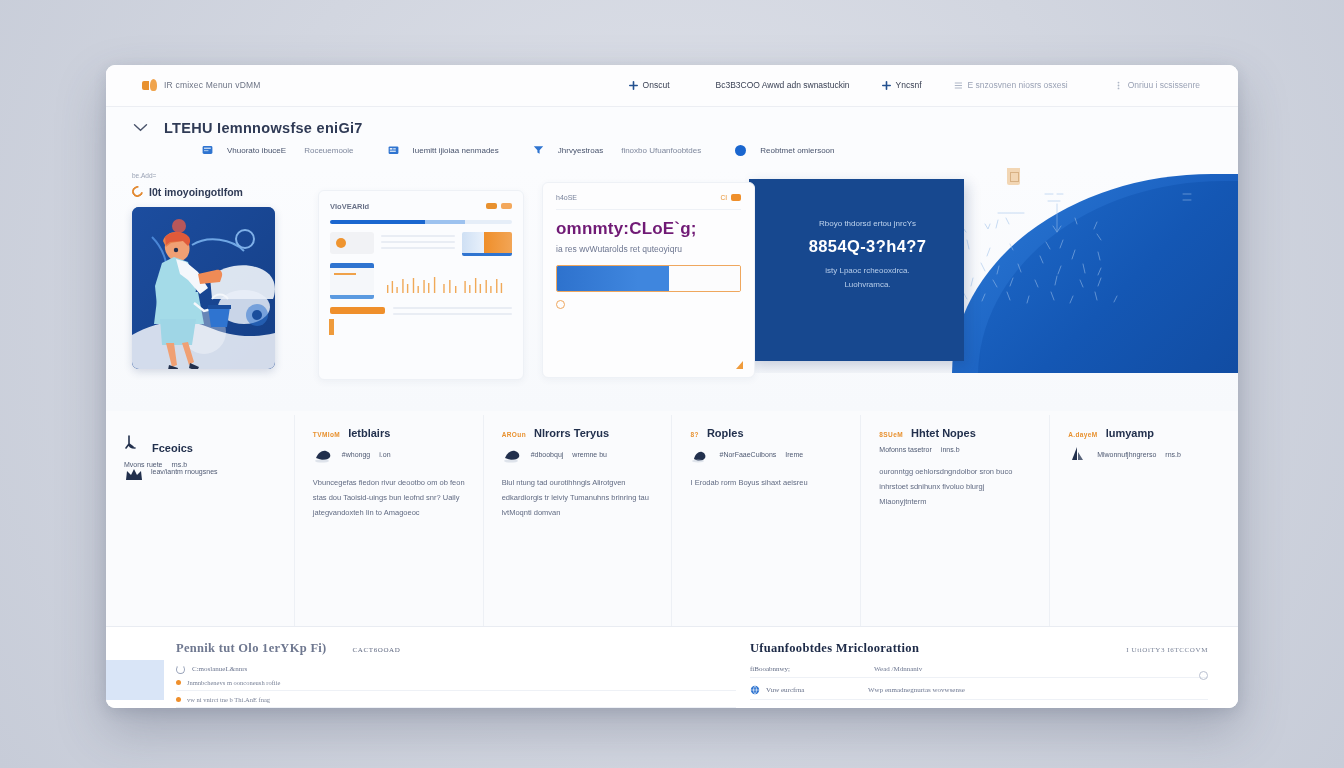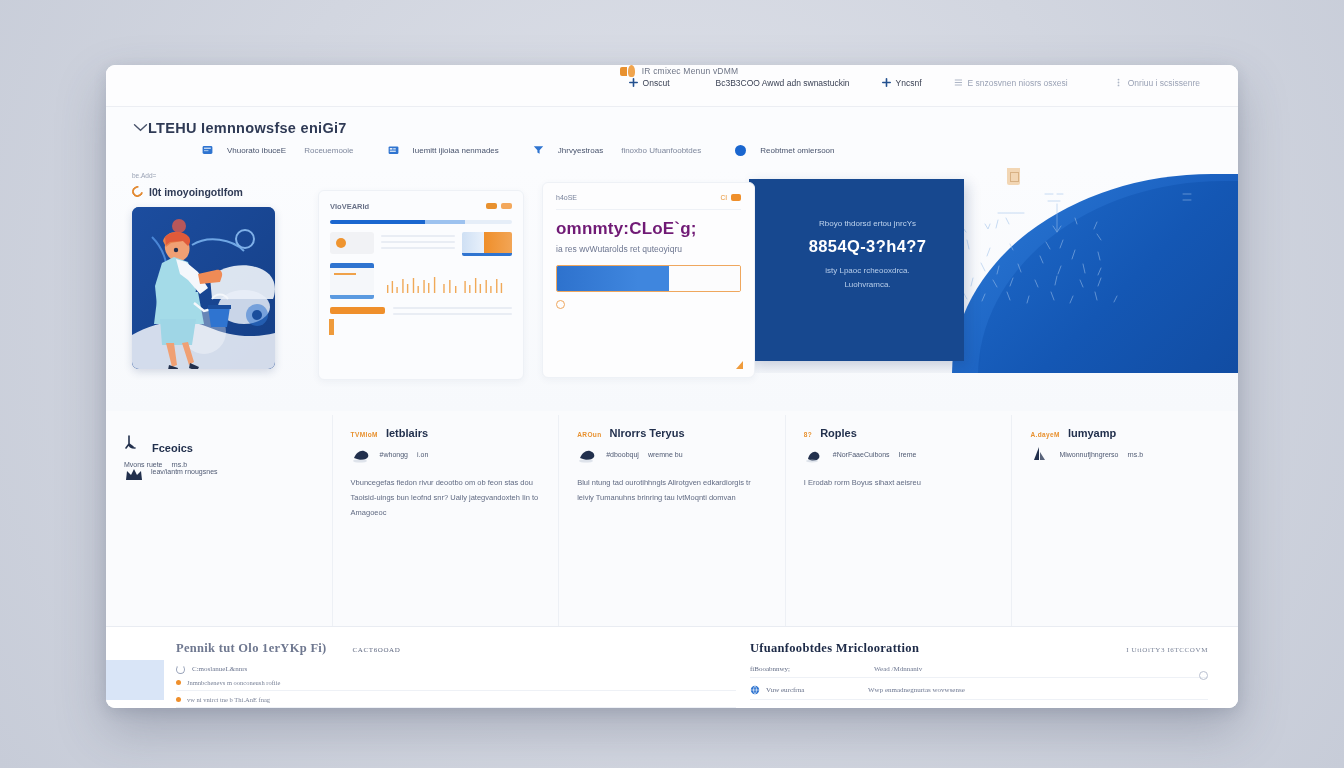--- a/index.html
+++ b/index.html
@@ -31,21 +31,20 @@
 
   
   .topbar {
     height: 42px;
     background: #fdfdfe;
     display: flex;
     align-items: center;
     padding: 0 22px 0 36px;
     border-bottom: 1px solid #eceef3;
     position: relative;
-    flex-direction: column;
   }
   .brand { display: flex; align-items: center; gap: 7px; }
   .brand-mark {
     width: 15px; height: 13px;
     position: relative;
     flex: none;
   }
   .brand-mark::before {
     content: "";
     position: absolute; left: 0; top: 2px;
@@ -87,20 +86,21 @@
   }
   .topnav-item.muted { color: #9aa2b5; }
   .topnav-item.wide { padding-right: 30px; }
   .nav-ico { width: 9px; height: 9px; flex: none; }
   .nav-ico svg { display: block; width: 9px; height: 9px; }
 
   
   .sect-head {
     display: flex;
     align-items: center;
+    gap: 16px;
     padding: 13px 36px 0 26px;
     background: #fbfcfe;
   }
   .chev {
     width: 16px; height: 16px; flex: none;
     display: flex; align-items: center; justify-content: center;
     color: #4d5costume;
   }
   .chev svg { width: 15px; height: 9px; display: block; }
   .sect-title {
@@ -788,20 +788,31 @@
               <path d="M4 13c1-5 5-8 8-7 3 1 4 4 3 6-1 2-4 3-7 3z" fill="#22304d"></path>
               <ellipse cx="8" cy="15" rx="6" ry="1.5" fill="#ccd3e0" opacity=".6"></ellipse>
             </svg>
         </span>
         <span class="feat-meta">#NorFaaeCuibons</span>
         <span class="feat-meta dim">Ireme</span>
       </div>
       <div class="feat-body">I Erodab rorm Boyus sihaxt aeisreu</div>
     </div>
 
+    <div class="feat">
+      <div class="feat-kicker-row">
+        <span class="feat-kicker">8SUeM</span>
+        <span class="feat-title">Hhtet Nopes</span>
+      </div>
+      <div class="feat-icon-row">
+        <span class="feat-meta">Mofonns tasetror</span>
+        <span class="feat-meta dim">inns.b</span>
+      </div>
+      <div class="feat-body">ouronntgg oehlorsdngndolbor sron buco inhrstoet sdnihunx fivoluo blurgj Mlaonyjtnterm</div>
+    </div>
 
     <div class="feat">
       <div class="feat-kicker-row">
         <span class="feat-kicker">A.dayeM</span>
         <span class="feat-title">lumyamp</span>
       </div>
       <div class="feat-icon-row">
         <span class="feat-icon">
           <svg viewBox="0 0 20 18">
               <path d="M9 1 4 14h5z" fill="#22304d"></path>

